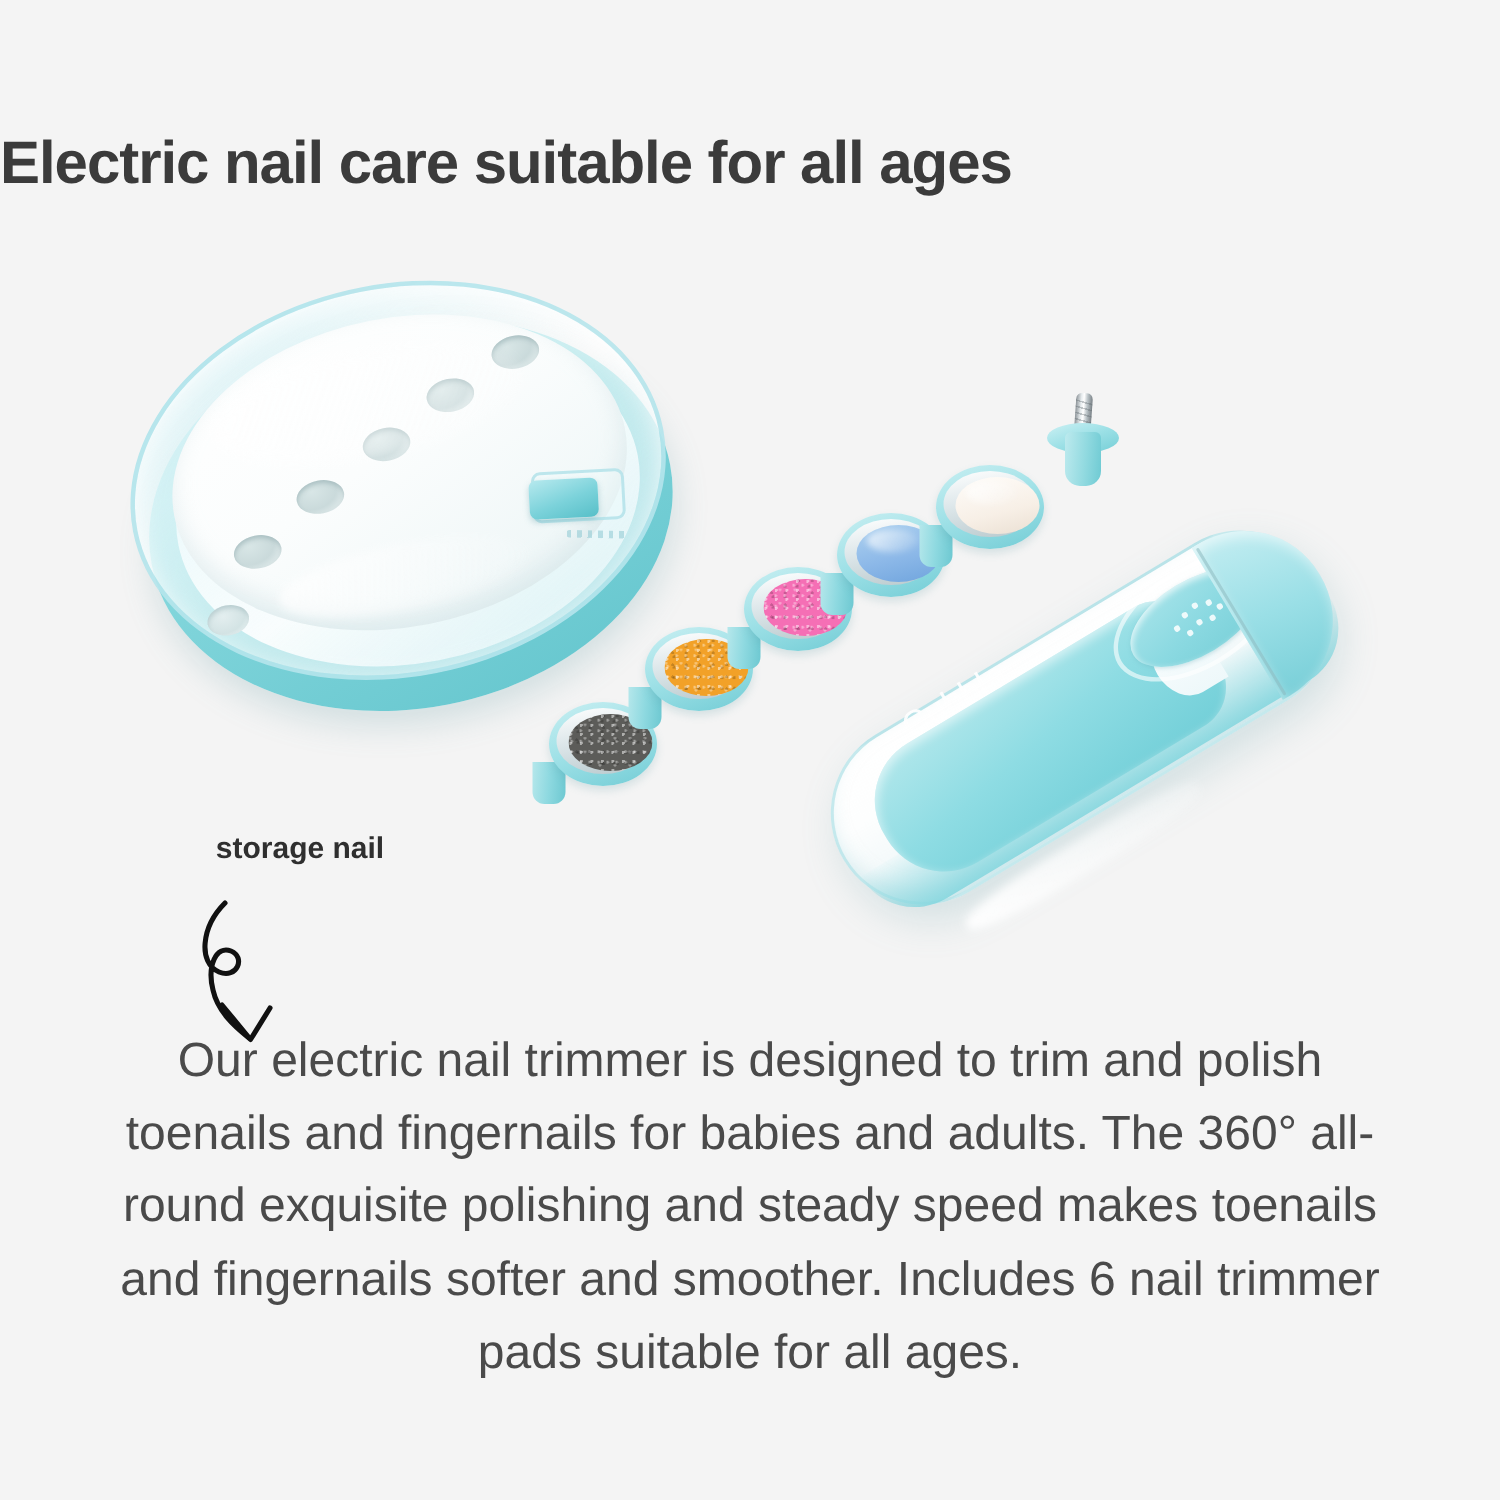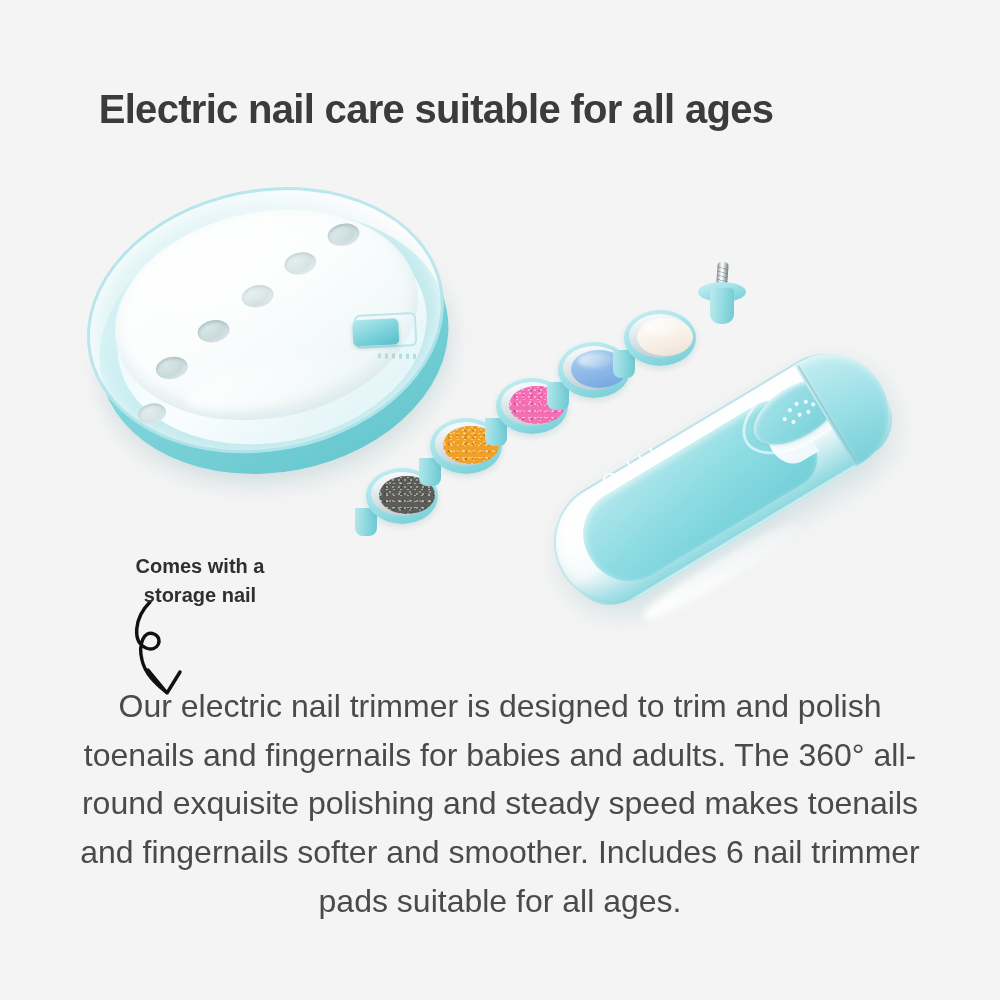--- a/index.html
+++ b/index.html
@@ -17,21 +17,20 @@
     background: #f4f4f4;
     overflow: hidden;
   }
 
   
   .headline {
     position: absolute;
     left: 0;
     top: 86px;
     width: 872px;
-    text-align: center;
     font-size: 40px;
     font-weight: bold;
     letter-spacing: -0.7px;
     color: #3b3b3b;
     line-height: 1.15;
   }
 
   
   .stage {
     position: absolute;
@@ -543,19 +542,18 @@
     <div class="annot-arrow">
       <svg viewBox="0 0 110 100" width="110" height="100">
         <path d="M38 4 C22 20, 20 44, 34 50 C46 55, 52 40, 42 36
                  C32 32, 26 46, 30 62 C33 76, 44 86, 54 94" fill="none" stroke="#111111" stroke-width="3.4" stroke-linecap="round" stroke-linejoin="round"></path>
         <path d="M36 72 L55 95 L68 74" fill="none" stroke="#111111" stroke-width="3.4" stroke-linecap="round" stroke-linejoin="round"></path>
       </svg>
     </div>
   </div>
 
   <div class="annot-text">
-    <div>Comes with a</div>
     <div>storage nail</div>
   </div>
 
   <div class="body-copy">Our electric nail trimmer is designed to trim and polish toenails and fingernails for babies and adults. The 360° all-round exquisite polishing and steady speed makes toenails and fingernails softer and smoother. Includes 6 nail trimmer pads suitable for all ages.</div>
 
 </div>
 
 </body></html>

